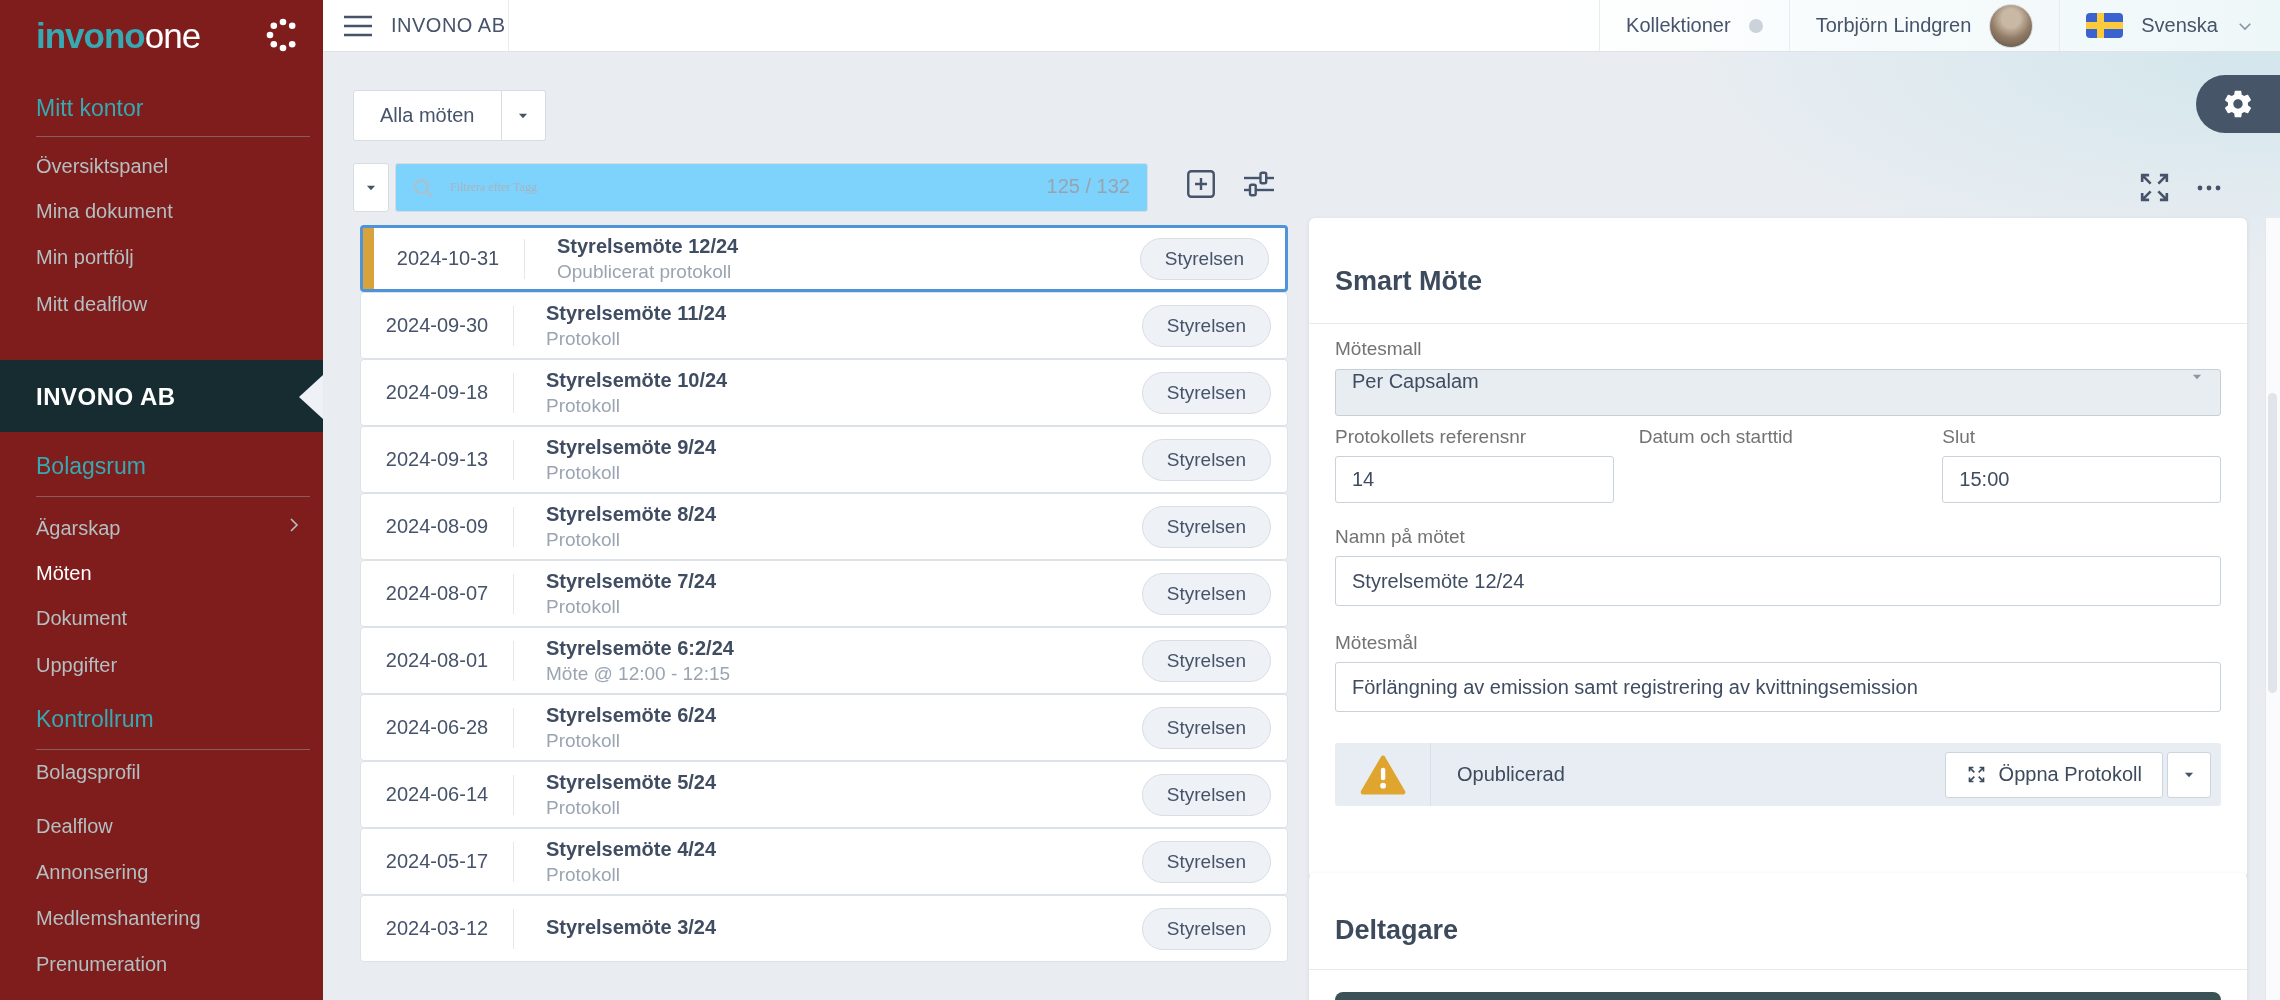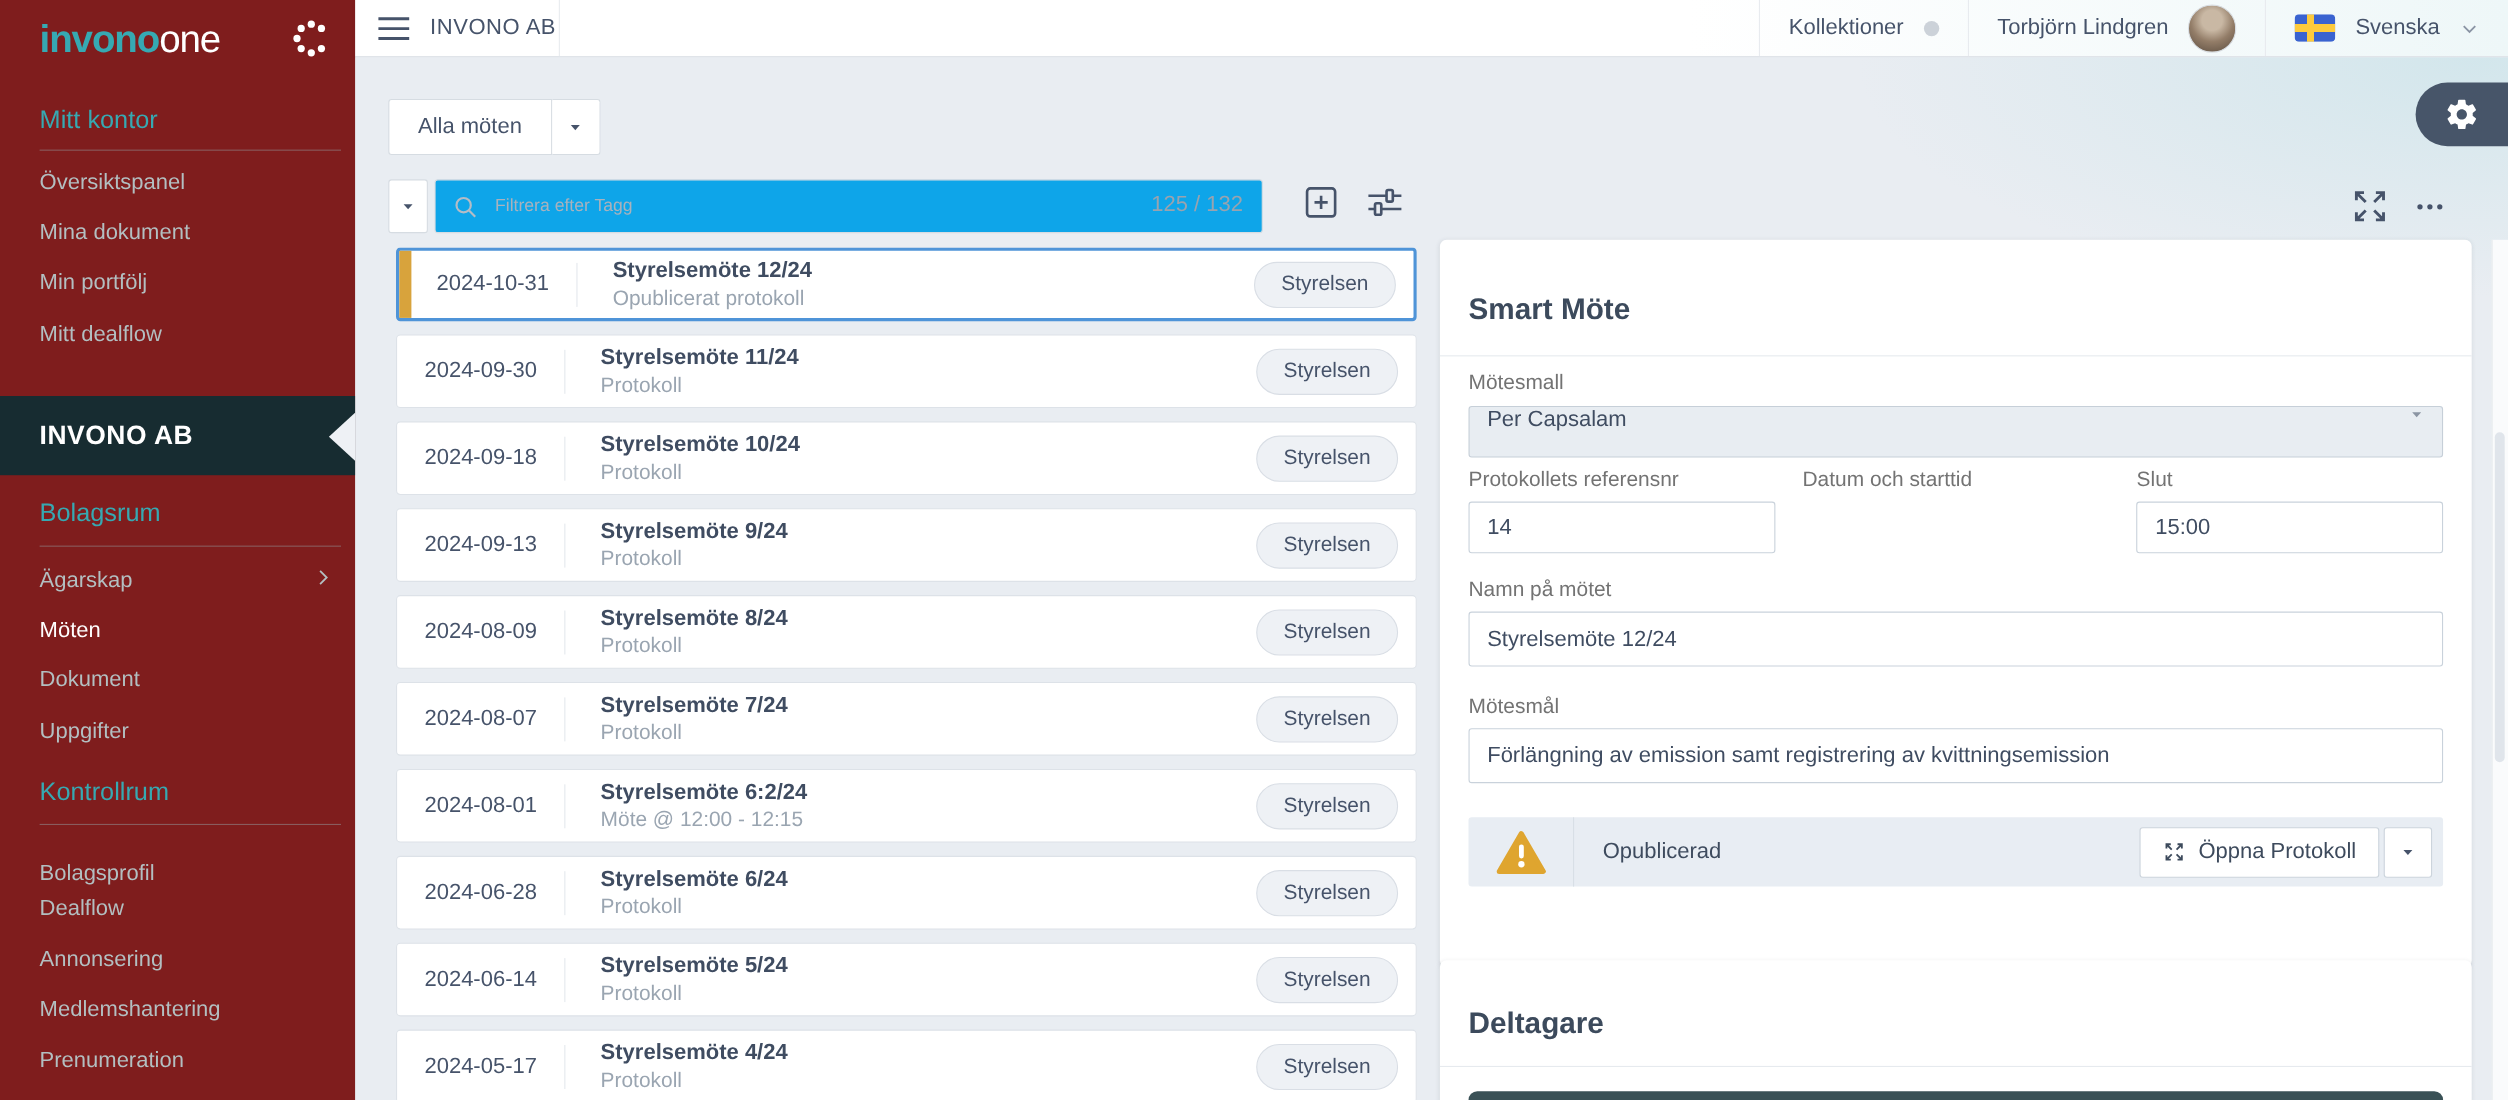--- a/index.html
+++ b/index.html
@@ -59,30 +59,30 @@
   .filter-split{position:absolute;left:30px;top:38px;display:flex;height:51px;}
   .filter-main{height:51px;padding:0 26px;background:#fff;border:1px solid #d6dce2;border-radius:3px 0 0 3px;
     font-size:20px;color:#46536a;cursor:pointer;display:flex;align-items:center;font-family:inherit;}
   .filter-caret{width:44px;height:51px;background:#fff;border:1px solid #d6dce2;border-left:none;border-radius:0 3px 3px 0;
     cursor:pointer;display:flex;align-items:center;justify-content:center;color:#46536a;}
   .caret-fill{width:14px;height:14px;}
 
   .mini-dd{position:absolute;left:30px;top:111px;width:36px;height:49px;background:#fff;border:1px solid #d6dce2;
     border-radius:3px;cursor:pointer;display:flex;align-items:center;justify-content:center;color:#46536a;}
   .search-wrap{position:absolute;left:72px;top:111px;width:753px;height:49px;}
-  .search-input{width:100%;height:100%;border:1px solid #d6dce2;border-radius:3px;background:#0ea5e9;
-    padding:0 120px 0 54px;font-size:16px;color:#3f4c61;font-family:Liberation Sans, sans-serif;outline:none;}
+  .search-input{width:100%;height:100%;border:1px solid #d6dce2;border-radius:3px;background:#7dd3fc;
+    padding:0 120px 0 54px;font-size:12px;color:#3f4c61;font-family:Liberation Serif, serif;outline:none;}
   .search-input::placeholder{color:#a9b2bd;}
   .search-icon{position:absolute;left:16px;top:13px;width:24px;height:24px;color:#b4bcc6;}
   .search-count{position:absolute;right:18px;top:12px;font-size:20px;color:#99a3af;}
   .icon-btn{position:absolute;background:none;border:none;padding:0;cursor:pointer;color:#46536a;}
   .icon-btn svg{display:block;}
 
   .meeting-list{position:absolute;left:37px;top:173px;width:928px;height:775px;overflow:hidden;}
-  .mrow{position:relative;height:67px;margin-bottom:12px;background:#fff;border:1px solid #dde2e8;border-radius:4px;
+  .mrow{position:relative;height:67px;margin-bottom:0;background:#fff;border:1px solid #dde2e8;border-radius:4px;
     display:flex;align-items:center;cursor:pointer;}
   .mrow.selected{border:3px solid #4f94d8;}
   .ybar{display:none;}
   .mrow.selected .ybar{display:block;position:absolute;left:0;top:0;bottom:0;width:11px;background:#d8a33c;}
   .mdate{width:152px;text-align:center;font-size:20px;color:#46536a;flex:0 0 auto;}
   .mrow.selected .mdate{margin-left:9px;}
   .vline{width:1px;height:40px;background:#e4e8ed;flex:0 0 auto;}
   .mtxt{flex:1;display:flex;flex-direction:column;gap:3px;padding-left:32px;min-width:0;}
   .mtitle{font-size:20px;font-weight:bold;color:#3f4c61;}
   .msub{font-size:19px;color:#9aa5b1;}
@@ -153,21 +153,21 @@
     <div class="side-item" style="top:516px">Ägarskap</div>
     <svg class="chev-right" viewBox="0 0 24 24" fill="none" stroke="currentColor" stroke-width="2.2">
         <path d="M8 4l8 8-8 8"></path>
       </svg>
     <div class="side-item active" style="top:561px">Möten</div>
     <div class="side-item" style="top:606px">Dokument</div>
     <div class="side-item" style="top:653px">Uppgifter</div>
 
     <div class="side-head" style="top:706px">Kontrollrum</div>
     <div class="side-rule" style="top:749px"></div>
-    <div class="side-item" style="top:782px">Bolagsprofil</div>
+    <div class="side-item" style="top:760px">Bolagsprofil</div>
     <div class="side-item" style="top:814px">Dealflow</div>
     <div class="side-item" style="top:860px">Annonsering</div>
     <div class="side-item" style="top:906px">Medlemshantering</div>
     <div class="side-item" style="top:952px">Prenumeration</div>
   </aside>
 
   <header class="topbar">
     <svg class="hamburger" viewBox="0 0 30 22" stroke="currentColor" stroke-width="2.6">
         <path d="M1 2h28M1 11h28M1 20h28"></path>
       </svg>

